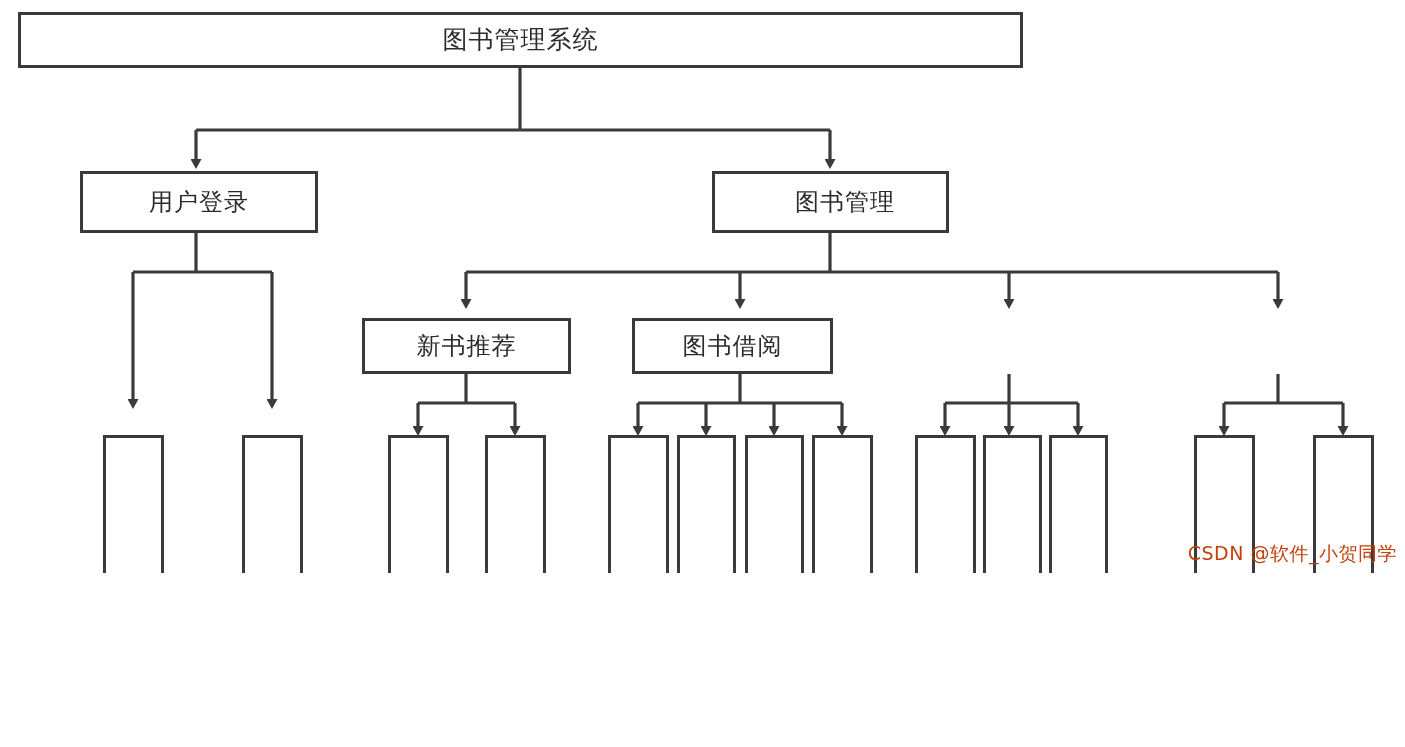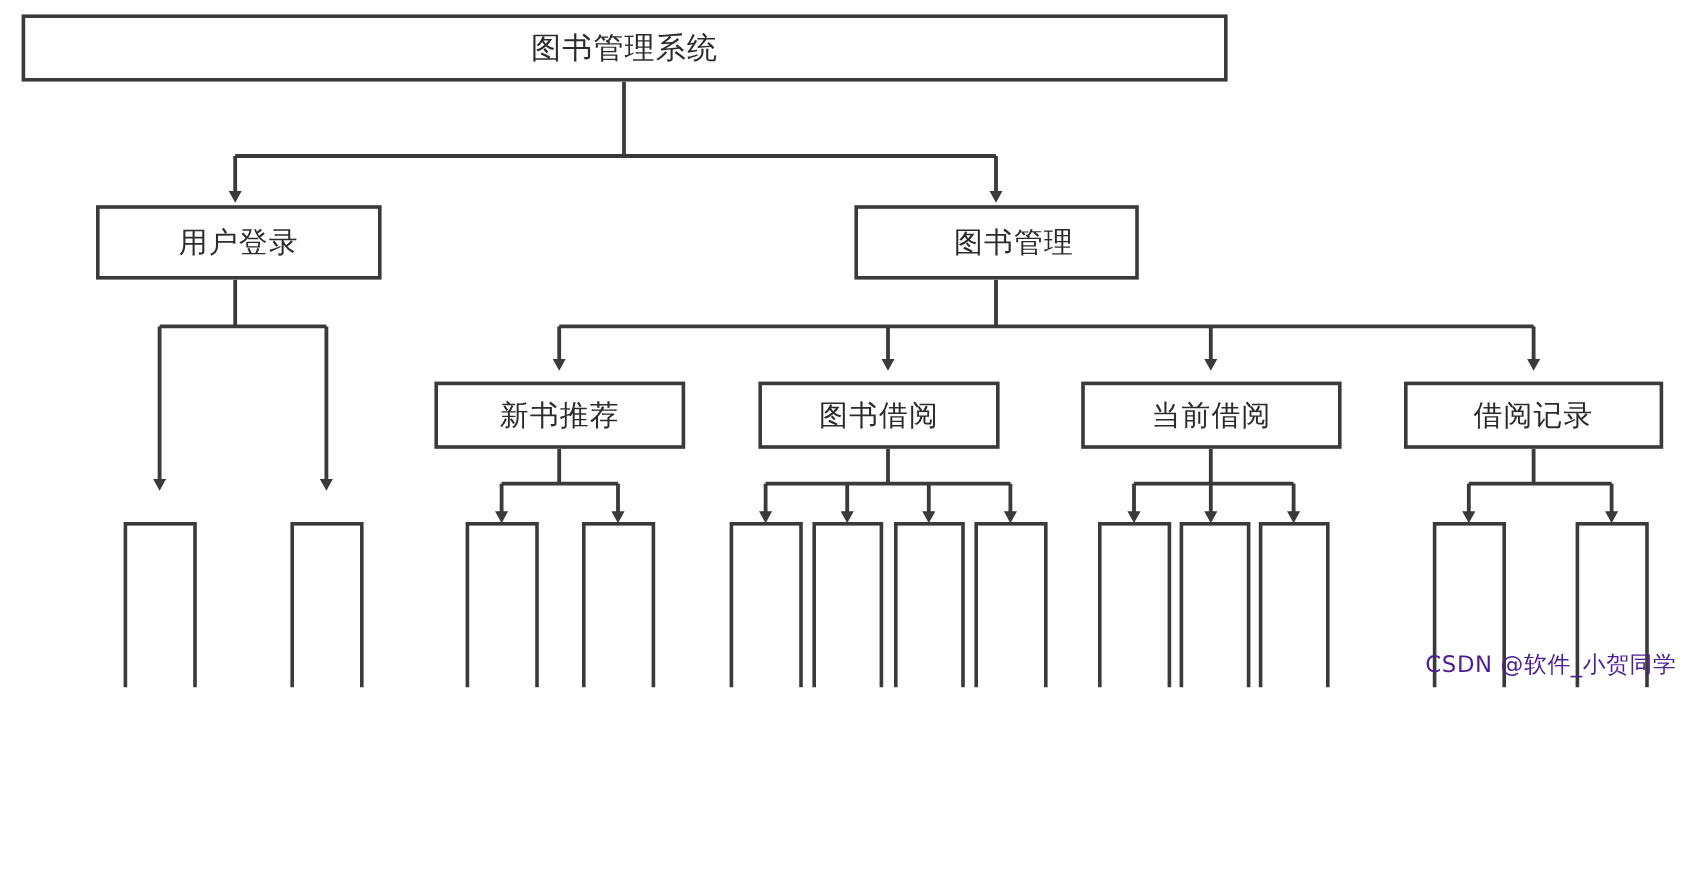--- a/index.html
+++ b/index.html
@@ -65,21 +65,21 @@
     top: 0;
     width: 1405px;
     height: 747px;
     pointer-events: none;
   }
   .watermark {
     position: absolute;
     right: 8px;
     bottom: 6px;
     font-size: 19px;
-    color: #4c1d95;
+    color: #c2410c;
     letter-spacing: 0.5px;
     white-space: nowrap;
   }
 </style>
 </head>
 <body>
 
 <div id="canvas">
 
   <svg class="edges" viewBox="0 0 1405 747">
@@ -135,23 +135,21 @@
   <div class="node horiz root" style="left:18px; top:12px; width:1005px; height:56px;">图书管理系统</div>
 
   <div class="node horiz" style="left:80px; top:171px; width:238px; height:62px;">用户登录</div>
 
   <div class="node horiz" style="left:712px; top:171px; width:237px; height:62px;padding-left:29px;">图书管理</div>
 
   <div class="node horiz" style="left:632px; top:318px; width:201px; height:56px;">图书借阅</div>
 
   <div class="node horiz" style="left:362px; top:318px; width:209px; height:56px;">新书推荐</div>
 
-  <div class="node horiz" style="left:901px; top:318px; width:217px; height:56px;">当前借阅</div>
 
-  <div class="node horiz" style="left:1170px; top:318px; width:216px; height:56px;">借阅记录</div>
 
   <div class="node vert vert-pad-low" style="left:103px; top:435px; width:61px; height:300px;">用户登录</div>
 
   <div class="node vert vert-pad-low" style="left:242px; top:435px; width:61px; height:300px;">注销登录</div>
 
   <div class="node vert vert-pad-mid" style="left:388px; top:435px; width:61px; height:300px;">查询图书</div>
 
   <div class="node vert vert-pad-mid" style="left:485px; top:435px; width:61px; height:300px;">借阅图书</div>
 
   <div class="node vert vert-pad-mid" style="left:608px; top:435px; width:61px; height:300px;">查询图书</div>

